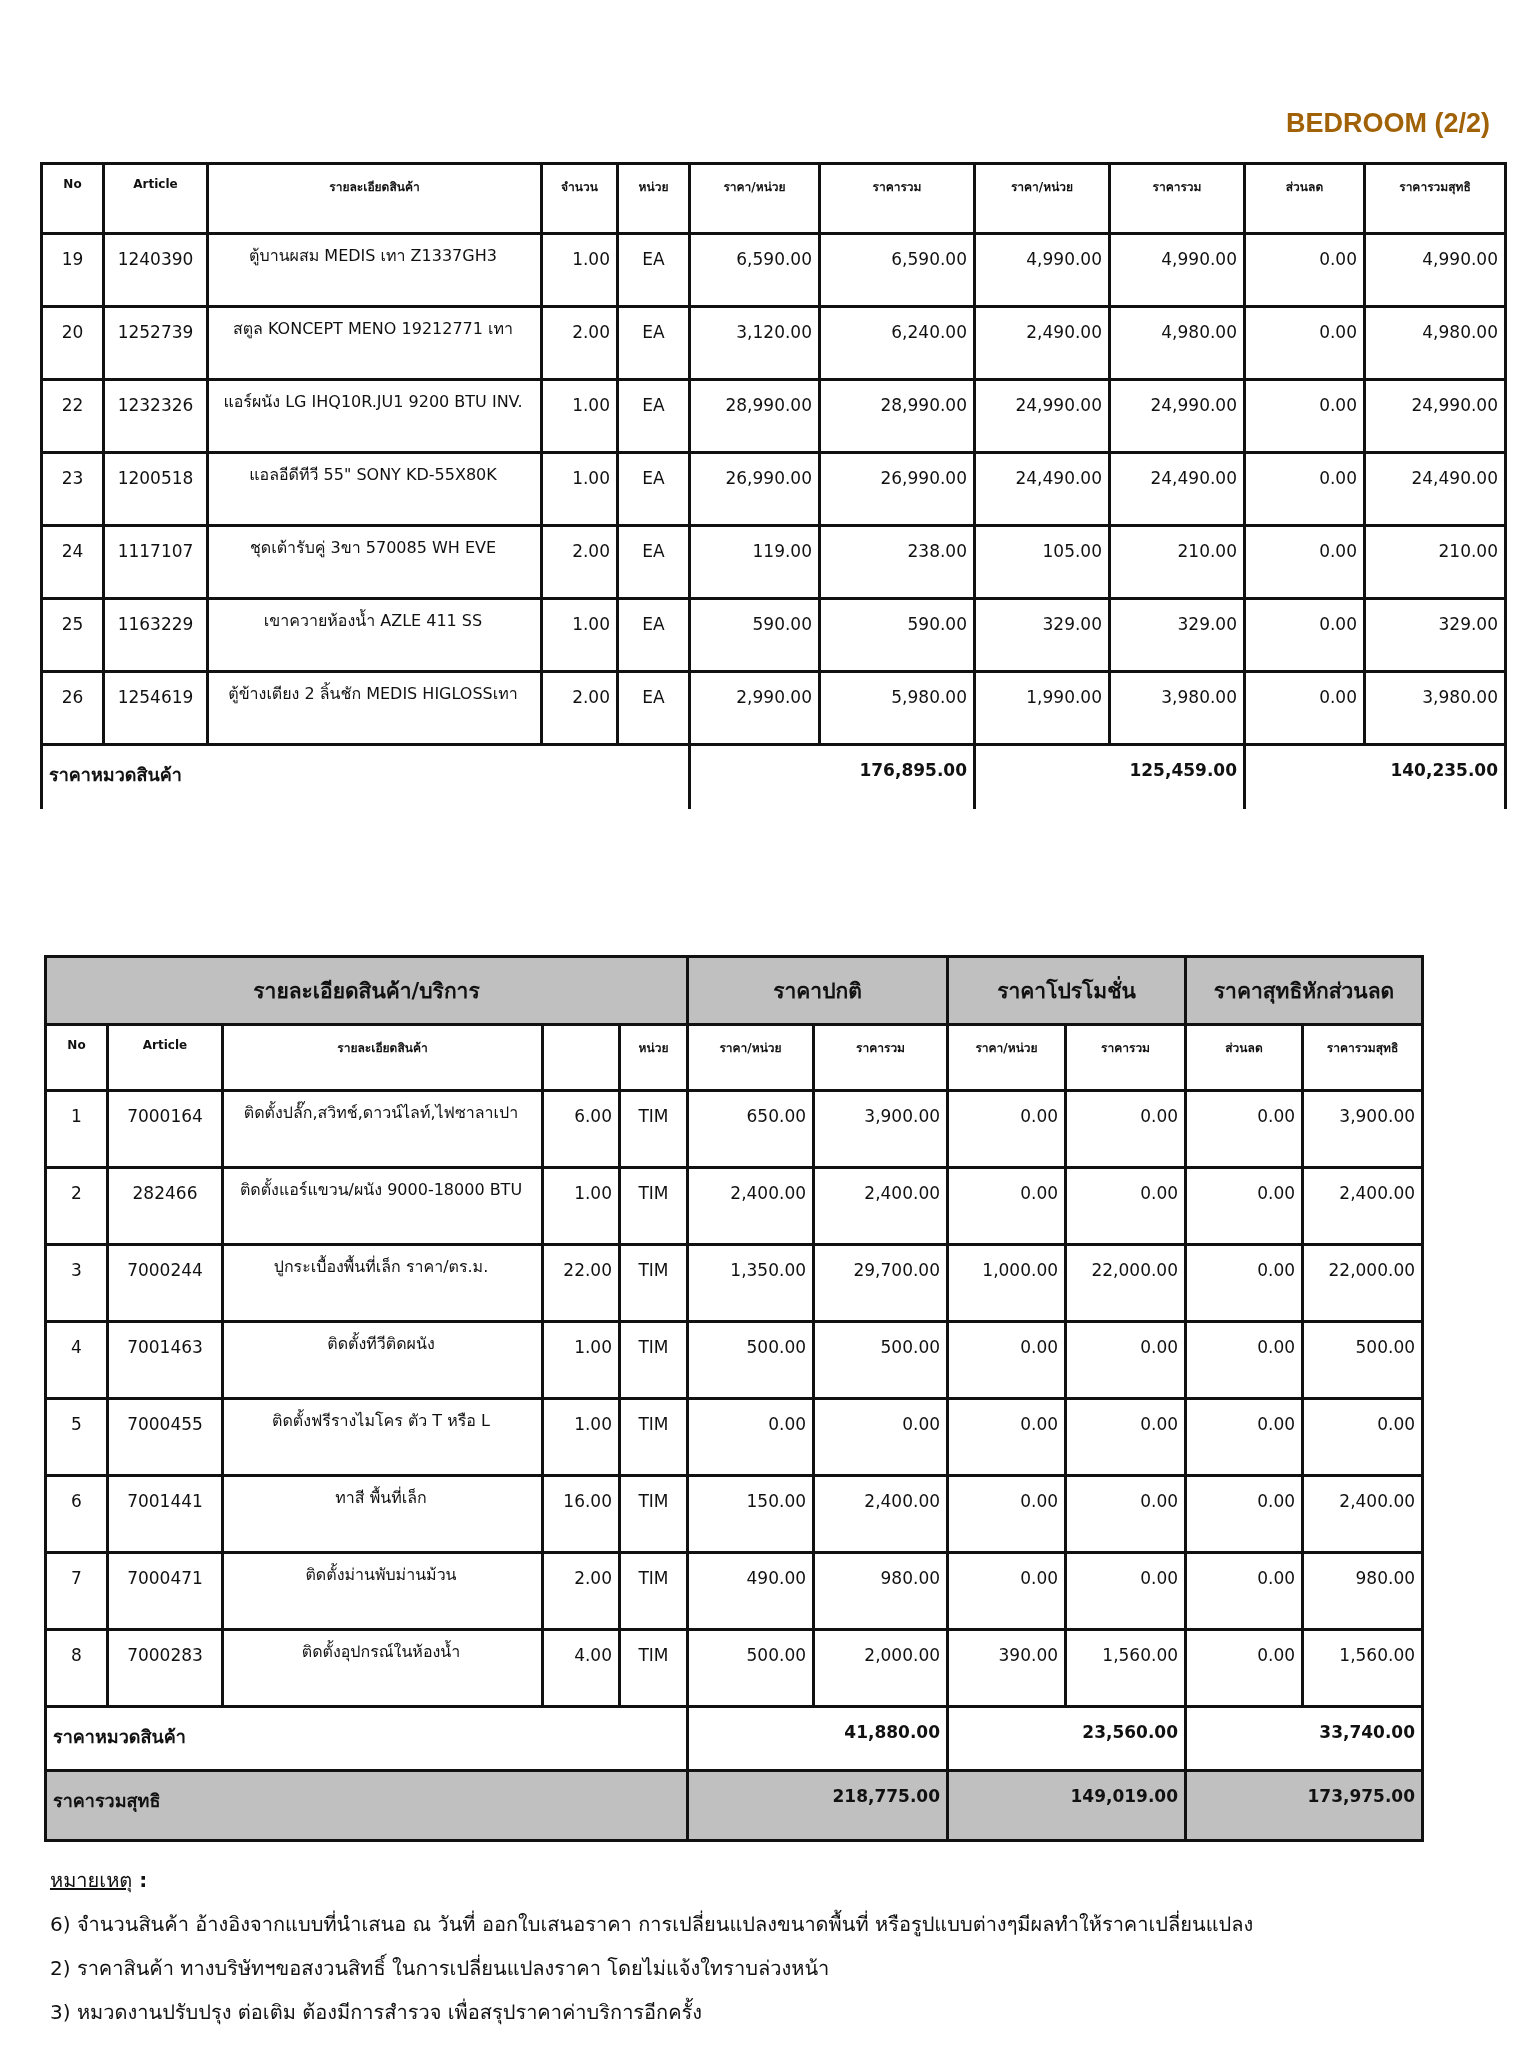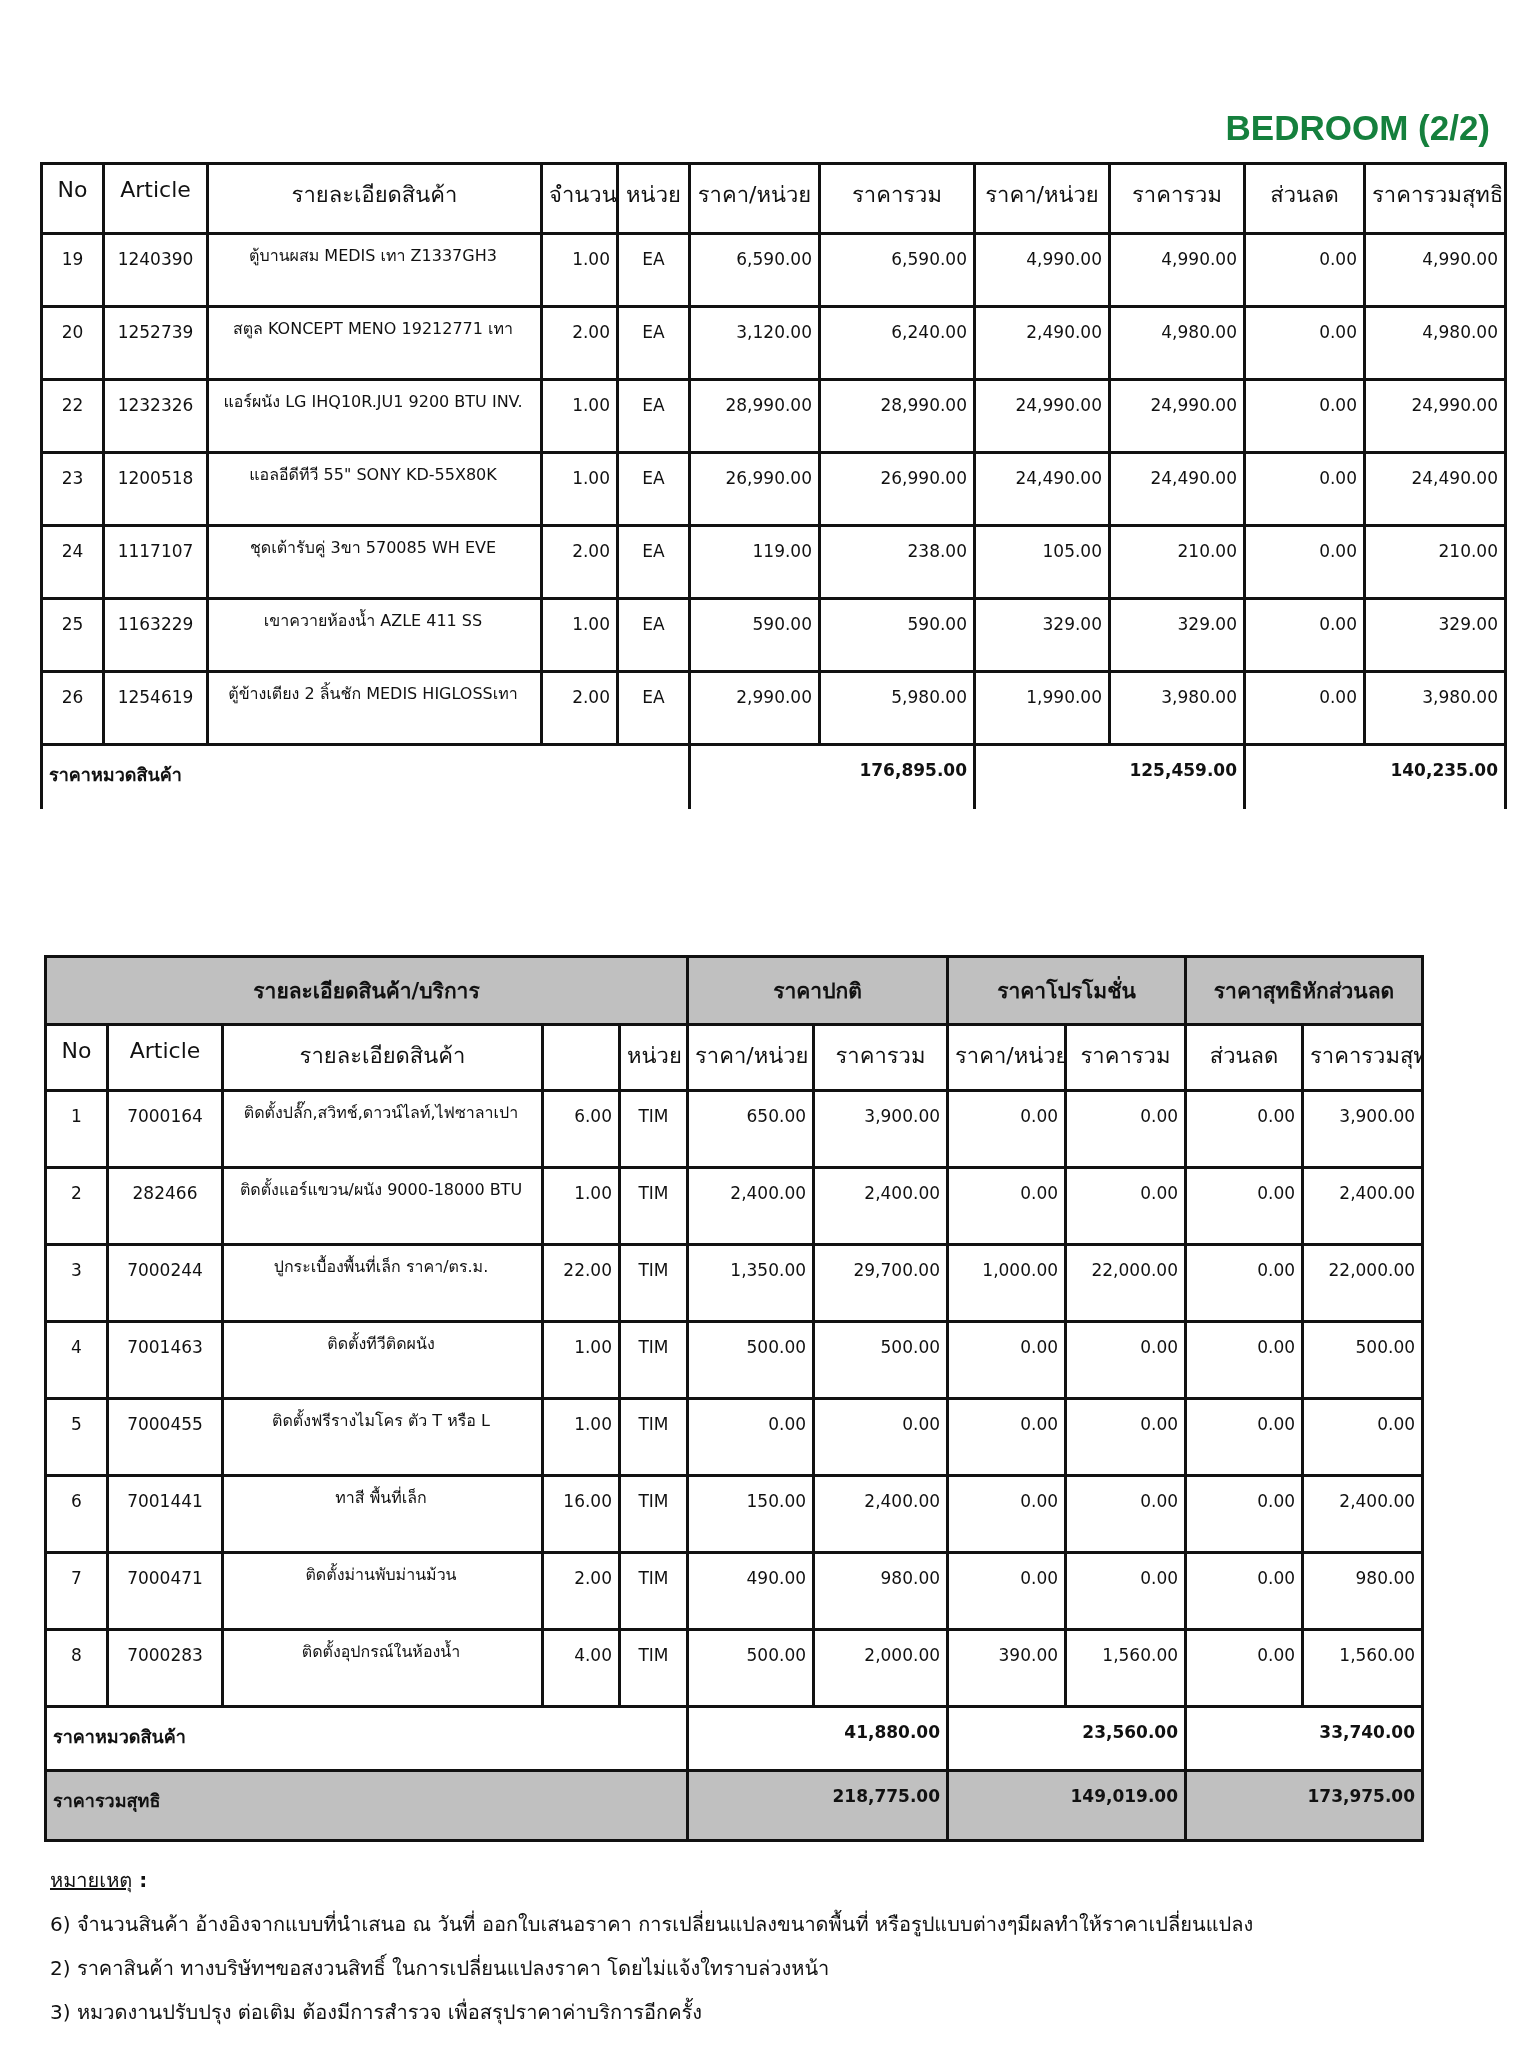--- a/index.html
+++ b/index.html
@@ -2,30 +2,30 @@
 <html><head>
 <meta charset="utf-8">
 <style>
   html, body { margin: 0; padding: 0; background: #ffffff; }
   body {
     width: 1536px; height: 2048px; position: relative; overflow: hidden;
     font-family: "DejaVu Sans", "Liberation Sans", sans-serif; color: #111;
   }
   .title {
     position: absolute; right: 46px; top: 108px;
-    font-family: "Liberation Sans", sans-serif; font-weight: bold; font-size: 35px; color: #15803d;
+    font-family: "Liberation Sans", sans-serif; font-weight: bold; font-size: 27px; color: #a16207;
   }
   table.grid {
     position: absolute; border-collapse: collapse; table-layout: fixed;
     font-size: 17px;
   }
   table.grid td, table.grid th {
     border: 3px solid #111; padding: 0 6px; overflow: hidden; white-space: nowrap;
   }
-  table.grid th { font-weight: normal; font-size: 22px; vertical-align: top; padding-top: 12px; text-align: center; }
+  table.grid th { font-weight: bold; font-size: 12px; vertical-align: top; padding-top: 12px; text-align: center; }
   table.grid td { vertical-align: top; padding-top: 14px; }
   .c { text-align: center; }
   .r { text-align: right; }
   .l { text-align: center; }
   .desc { font-size: 16px; padding-top: 8px !important; padding-left: 3px !important; }
   .sum-label { text-align: left; font-weight: bold; font-size: 18px; }
   .sum-val { text-align: right; font-weight: bold; }
   .grey { background: #c0c0c0; }
   .group-head { font-size: 21px !important; font-weight: bold !important; vertical-align: middle !important; padding-top: 0 !important; }
 

